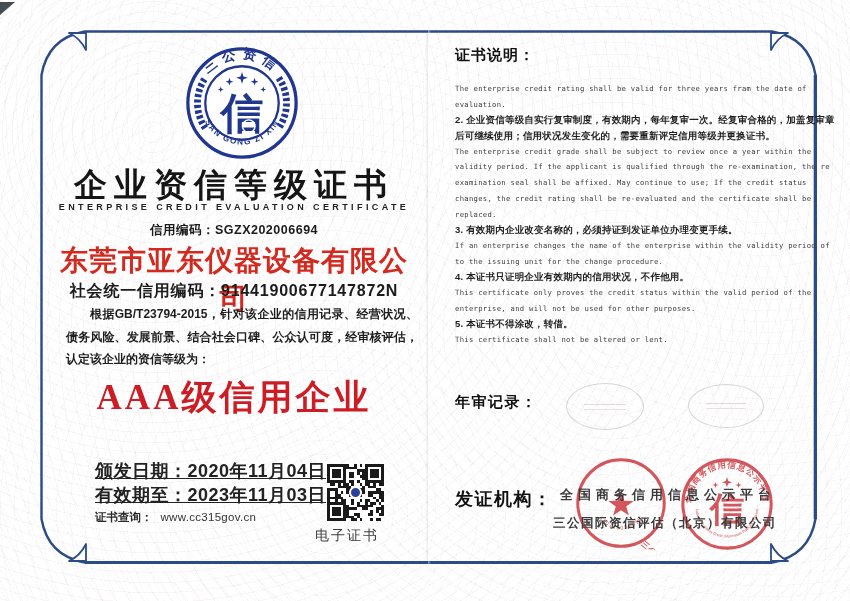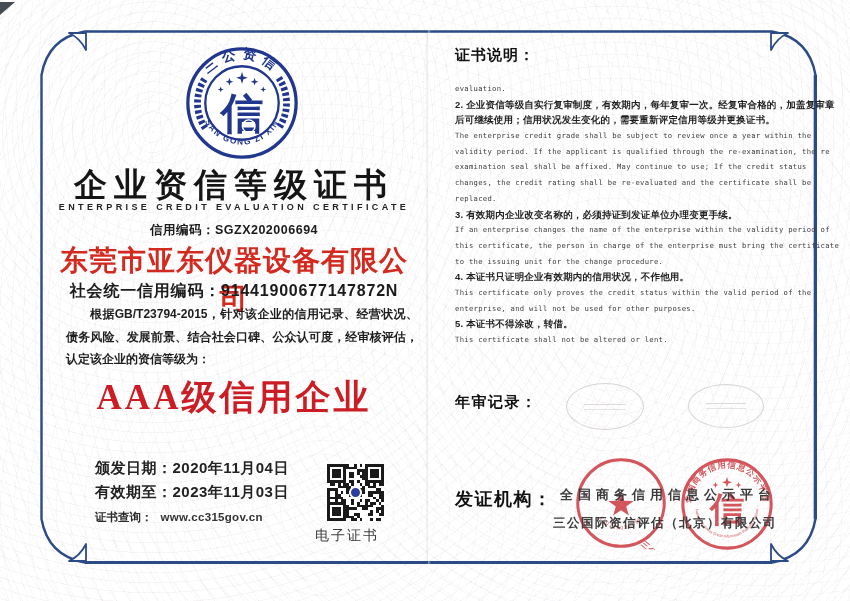--- a/index.html
+++ b/index.html
@@ -20,23 +20,23 @@
   .cert-title{top:163px;font-family:"Liberation Serif","DejaVu Serif",serif;font-weight:bold;
     font-size:33px;letter-spacing:7px;color:#151515;}
   .cert-subtitle{top:202px;font-size:9px;font-weight:bold;letter-spacing:3.4px;color:#222;}
   .credit-code{top:222px;font-size:12.5px;font-weight:bold;letter-spacing:0.5px;color:#1b1b1b;}
   .company{top:242px;font-size:28px;font-weight:bold;color:#d32a20;letter-spacing:1px;}
   .uscc{top:281px;font-size:16px;font-weight:bold;letter-spacing:0.8px;color:#1b1b1b;}
   .statement{left:66px;top:303px;width:352px;font-size:12px;font-weight:bold;line-height:22.5px;
     color:#1d1d1d;text-indent:2em;text-align:justify;}
   .rating{top:374px;font-family:"Liberation Serif","DejaVu Serif",serif;font-weight:bold;
     font-size:35px;letter-spacing:3px;color:#cc1d24;}
-  .date-line{left:95px;font-size:15px;font-weight:bold;color:#222;letter-spacing:0.5px;}
+  .date-line{left:95px;font-size:18px;font-weight:bold;color:#222;letter-spacing:0.5px;text-decoration:underline;}
   .query-line{left:95px;top:510px;font-size:11.5px;font-weight:bold;color:#2a2a2a;}
-  .query-line .url{font-weight:bold;color:#333;margin-left:8px;letter-spacing:0.3px;}
+  .query-line .url{font-weight:normal;color:#333;margin-left:8px;letter-spacing:0.3px;}
   .qr{left:327px;top:464px;width:57px;height:57px;background:#fff;display:grid;
     grid-template-columns:repeat(21,1fr);grid-template-rows:repeat(21,1fr);}
   .qr div.d{background:#1a1a1a;}
   .qr-logo{left:349px;top:486px;width:13px;height:13px;border-radius:50%;background:#2b3f9e;
     border:2px solid #fff;box-sizing:border-box;}
   .qr-caption{left:315px;top:527px;width:81px;text-align:left;font-size:14px;color:#3d3d3d;
     letter-spacing:2px;font-family:"Liberation Serif","DejaVu Serif",serif;}
   
   .rp-heading{left:455px;top:46px;font-size:15px;font-weight:bold;color:#111;letter-spacing:1px;}
   .notes{left:455px;top:81px;width:362px;}
@@ -560,31 +560,31 @@
       <div class="d"></div>
       <div></div>
     </div>
   <div class="abs qr-logo"></div>
   <div class="abs qr-caption">电子证书</div>
 
   <div class="abs rp-heading">证书说明：</div>
 
   <div class="abs notes">
 
+      <div class="note-line en">The enterprise credit rating shall be valid for three years fram the date of</div>
       <div class="note-line en">evaluation.</div>
       <div class="note-line zh">2. 企业资信等级自实行复审制度，有效期内，每年复审一次。经复审合格的，加盖复审章</div>
       <div class="note-line zh">后可继续使用；信用状况发生变化的，需要重新评定信用等级并更换证书。</div>
       <div class="note-line en">The enterprise credit grade shall be subject to review once a year within the</div>
       <div class="note-line en">validity period. If the applicant is qualified through the re-examination, the re</div>
       <div class="note-line en">examination seal shall be affixed. May continue to use; If the credit status</div>
       <div class="note-line en">changes, the credit rating shall be re-evaluated and the certificate shall be</div>
       <div class="note-line en">replaced.</div>
       <div class="note-line zh">3. 有效期内企业改变名称的，必须持证到发证单位办理变更手续。</div>
       <div class="note-line en">If an enterprise changes the name of the enterprise within the validity period of</div>
-      <div class="note-line en">this certificate, the person in charge of the enterprise must bring the certificate</div>
       <div class="note-line en">to the issuing unit for the change procedure.</div>
       <div class="note-line zh">4. 本证书只证明企业有效期内的信用状况，不作他用。</div>
       <div class="note-line en">This certificate only proves the credit status within the valid period of the</div>
       <div class="note-line en">enterprise, and will not be used for other purposes.</div>
       <div class="note-line zh">5. 本证书不得涂改，转借。</div>
       <div class="note-line en">This certificate shall not be altered or lent.</div>
     </div>
 
   <div class="abs annual-label">年审记录：</div>
   <div class="abs oval oval-1">

